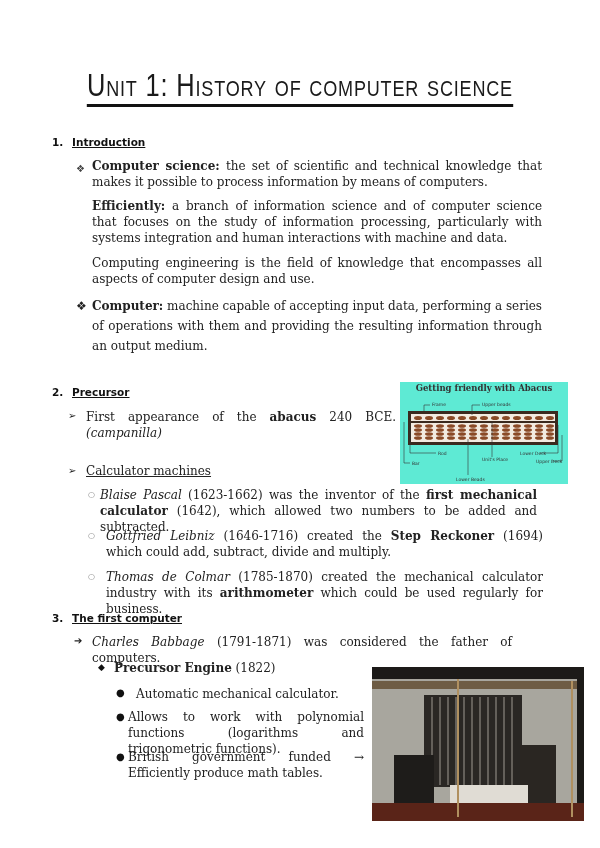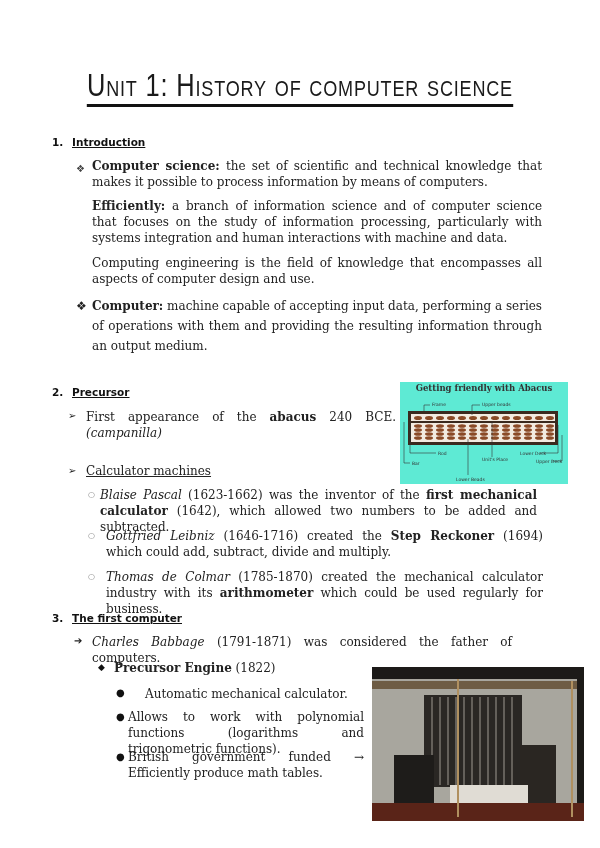--- a/index.html
+++ b/index.html
@@ -136,21 +136,21 @@
 <div class="p" style="left:92px;top:634px;width:420px">
   <span class="i">Charles Babbage</span><span> (1791-1871) was considered the father of computers.</span>
 </div>
 
 <div class="bul" style="left:98px;top:662px;color:#111;font-size:9px">◆</div>
 <div class="p" style="left:114px;top:660px;width:240px">
   <span class="b">Precursor Engine</span><span> (1822)</span>
 </div>
 
 <div class="bul" style="left:116px;top:687px;color:#111">●</div>
-<div class="p" style="left:145px;top:686px;width:236px">Automatic mechanical calculator.</div>
+<div class="p" style="left:136px;top:686px;width:236px">Automatic mechanical calculator.</div>
 
 <div class="bul" style="left:116px;top:711px;color:#111">●</div>
 <div class="p" style="left:128px;top:709px;width:236px">Allows to work with polynomial functions (logarithms and trigonometric functions).</div>
 
 <div class="bul" style="left:116px;top:751px;color:#111">●</div>
 <div class="p" style="left:128px;top:749px;width:236px">British government funded → Efficiently produce math tables.</div>
 
 <div class="img-engine">
   <svg width="212" height="154" viewBox="0 0 212 154">
     <rect width="212" height="154" fill="#1c1a18"></rect>

